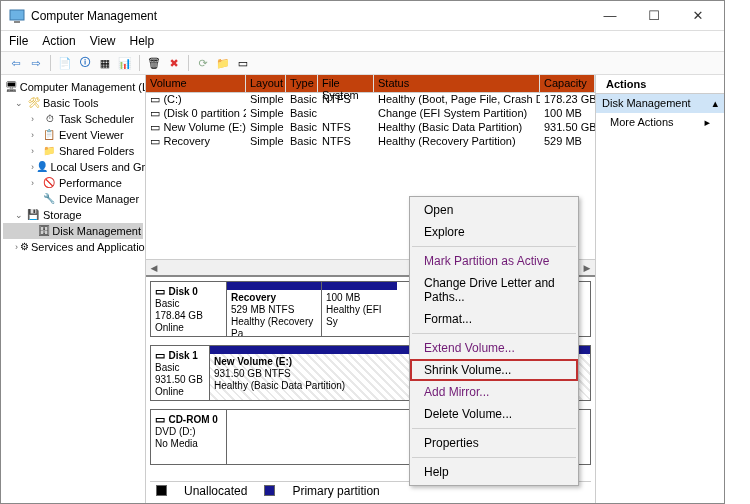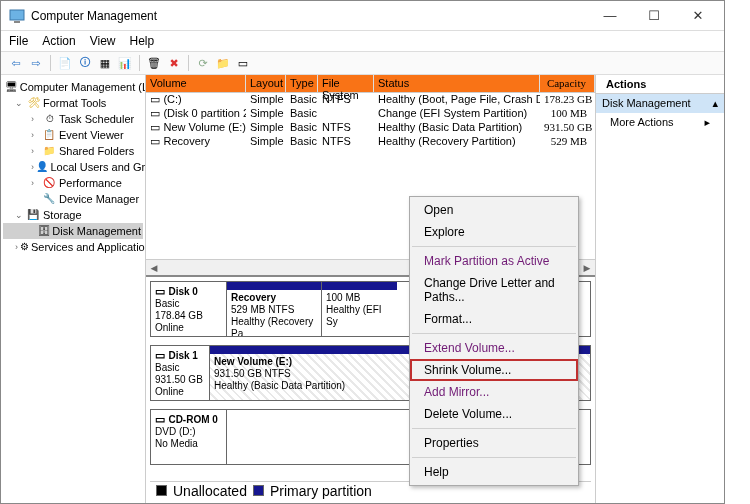--- a/index.html
+++ b/index.html
@@ -17,47 +17,47 @@
 .content { display: flex; height: calc(100% - 74px); }
 .tree { width: 145px; border-right: 1px solid #ccc; padding: 4px 2px; font-size: 11px; line-height: 16px; overflow: hidden; }
 .tree-item { display: flex; align-items: center; gap: 2px; white-space: nowrap; padding: 0 2px; }
 .tree-item.sel { background: #d0d0d0; }
 .tree .ind1 { padding-left: 12px; }
 .tree .ind2 { padding-left: 28px; }
 .tree .tgl { width: 10px; display: inline-block; color: #666; font-size: 9px; }
 .tree .ticon { width: 14px; height: 14px; display: inline-flex; align-items: center; justify-content: center; font-size: 10px; }
 .middle { flex: 1; display: flex; flex-direction: column; border-right: 1px solid #ccc; min-width: 0; }
 .vlist { height: 200px; display: flex; flex-direction: column; }
-.vlist-hdr { display: flex; background: #f97316; border-bottom: 1px solid #ccc; font-size: 11px; height: 18px; }
+.vlist-hdr { display: flex; background: #c2410c; border-bottom: 1px solid #ccc; font-size: 11px; height: 18px; }
 .vlist-hdr > div { border-right: 1px solid #ddd; padding: 2px 4px; }
 .vlist-body { flex: 1; overflow: hidden; font-size: 11px; }
 .vlist-row { display: flex; height: 14px; }
 .vlist-row > div { padding: 0px 4px; white-space: nowrap; overflow: hidden; }
 .col-vol { width: 100px; }
 .col-lay { width: 40px; }
 .col-typ { width: 32px; }
 .col-fs { width: 56px; }
 .col-stat { flex: 1; }
-.col-cap { width: 55px; text-align: right; padding-right: 8px !important; font-family: Liberation Serif, serif; }
+.col-cap { width: 55px; padding-right: 8px !important; }
 .scroll-spacer { height: 16px; border-top: 1px solid #ccc; display: flex; }
 .scroll-spacer .track { flex: 1; background: #f0f0f0; border-right: 1px solid #ccc; position: relative; }
 .scroll-spacer .arrow { width: 16px; height: 16px; background: #f0f0f0; display: flex; align-items: center; justify-content: center; font-size: 9px; color: #666; }
 .disks { flex: 1; border-top: 2px solid #888; padding: 4px; overflow: hidden; display: flex; flex-direction: column; }
 .disk { display: flex; border: 1px solid #666; margin-bottom: 8px; height: 56px; }
 .disk-info { width: 76px; border-right: 1px solid #666; padding: 3px 4px; font-size: 10px; line-height: 12px; }
 .disk-info .dname { font-weight: bold; }
 .disk-info .dicon { font-size: 11px; margin-right: 3px; }
 .disk-parts { flex: 1; display: flex; }
 .part { border-right: 1px solid #666; padding: 0; display: flex; flex-direction: column; }
 .part:last-child { border-right: none; }
 .part .pbar { height: 8px; background: #16168f; }
 .part .pbody { padding: 2px 4px; font-size: 10px; line-height: 12px; overflow: hidden; flex: 1; }
 .part .pname { font-weight: bold; }
 .part.hatched .pbody { background: repeating-linear-gradient(45deg, #fff, #fff 4px, #e8e8e8 4px, #e8e8e8 6px); }
-.legend { height: 18px; border-top: 1px solid #ccc; display: flex; align-items: center; gap: 6px; padding: 0 6px; font-size: 14px; margin-top: auto; }
+.legend { height: 18px; border-top: 1px solid #ccc; display: flex; align-items: center; gap: 17px; padding: 0 6px; font-size: 12px; margin-top: auto; }
 .lsw { width: 11px; height: 11px; border: 1px solid #666; }
 .actions { width: 128px; font-size: 11px; }
 .actions-hdr { padding: 3px 10px; font-weight: bold; border-bottom: 1px solid #ccc; background: #fff; }
 .actions-sec { background: #cfe4f7; padding: 3px 6px; display: flex; justify-content: space-between; }
 .actions-item { padding: 3px 14px; display: flex; justify-content: space-between; text-align: right; }
 .ctxmenu { position: absolute; left: 408px; top: 195px; width: 170px; background: #f2f2f2; border: 1px solid #aaa; box-shadow: 2px 2px 4px rgba(0,0,0,0.25); font-size: 12px; padding: 2px 0; }
 .ctxmenu .mi { padding: 4px 14px; color: #000; }
 .ctxmenu .mi.dis { color: #701a75; }
 .ctxmenu .msep { height: 1px; background: #d0d0d0; margin: 3px 2px; }
 .ctxmenu .mi.hl { outline: 2px solid #c03030; outline-offset: -2px; }
@@ -107,21 +107,21 @@
 
   <div class="content">
     <div class="tree">
       <div class="tree-item">
           <span class="ticon">🖥</span>
           <span>Computer Management (Local)</span>
         </div>
       <div class="tree-item ind1">
           <span class="tgl">⌄</span>
           <span class="ticon" style="color:#d8a000">🛠</span>
-          <span>Format Tools</span>
+          <span>Basic Tools</span>
         </div>
       <div class="tree-item ind2">
           <span class="tgl">›</span>
           <span class="ticon">⏱</span>
           <span>Task Scheduler</span>
         </div>
       <div class="tree-item ind2">
           <span class="tgl">›</span>
           <span class="ticon">📋</span>
           <span>Event Viewer</span>

